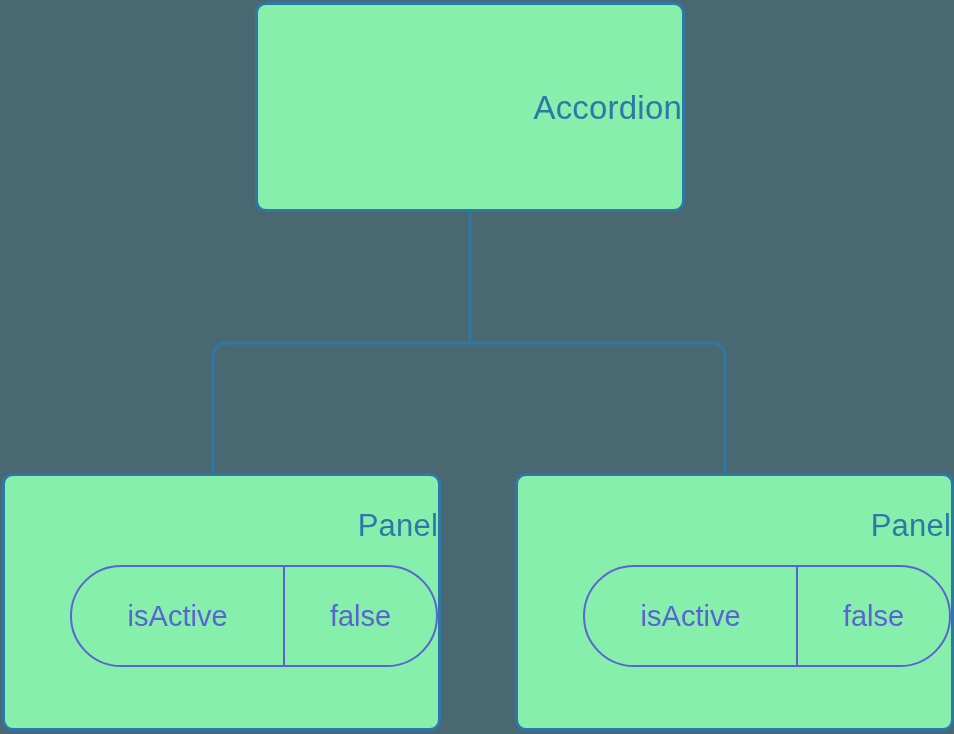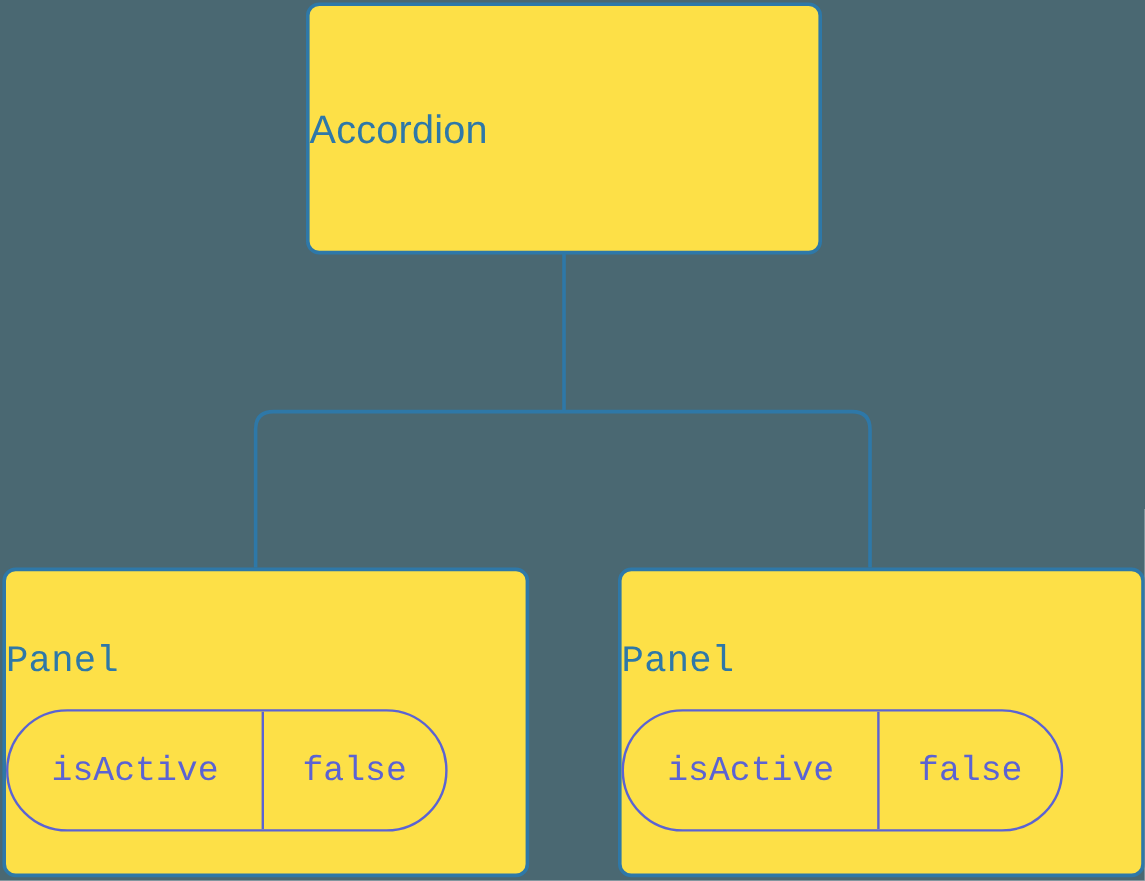--- a/index.html
+++ b/index.html
@@ -28,43 +28,42 @@
     top: 0;
     width: 954px;
     height: 734px;
     pointer-events: none;
   }
 
   
   .node {
     position: absolute;
     box-sizing: border-box;
-    background: #fde047;
+    background: #86efac;
     border: 3px solid #2e78a8;
     border-radius: 11px;
     display: flex;
     flex-direction: column;
-    align-items: flex-start;
+    align-items: flex-end;
   }
 
   .node-root {
     left: 255px;
     top: 2px;
     width: 430px;
     height: 210px;
     justify-content: center;
   }
 
   .node-child {
     top: 473px;
     width: 439px;
     height: 258px;
     justify-content: flex-start;
-    padding-top: 60px;
-    font-family: Liberation Mono, monospace;
+    padding-top: 34px;
   }
 
   .node-child-left  { left: 2px; }
   .node-child-right { left: 515px; }
 
   .node-title {
     color: #2e78a8;
     font-size: 31px;
     line-height: 1;
     letter-spacing: 0.2px;

